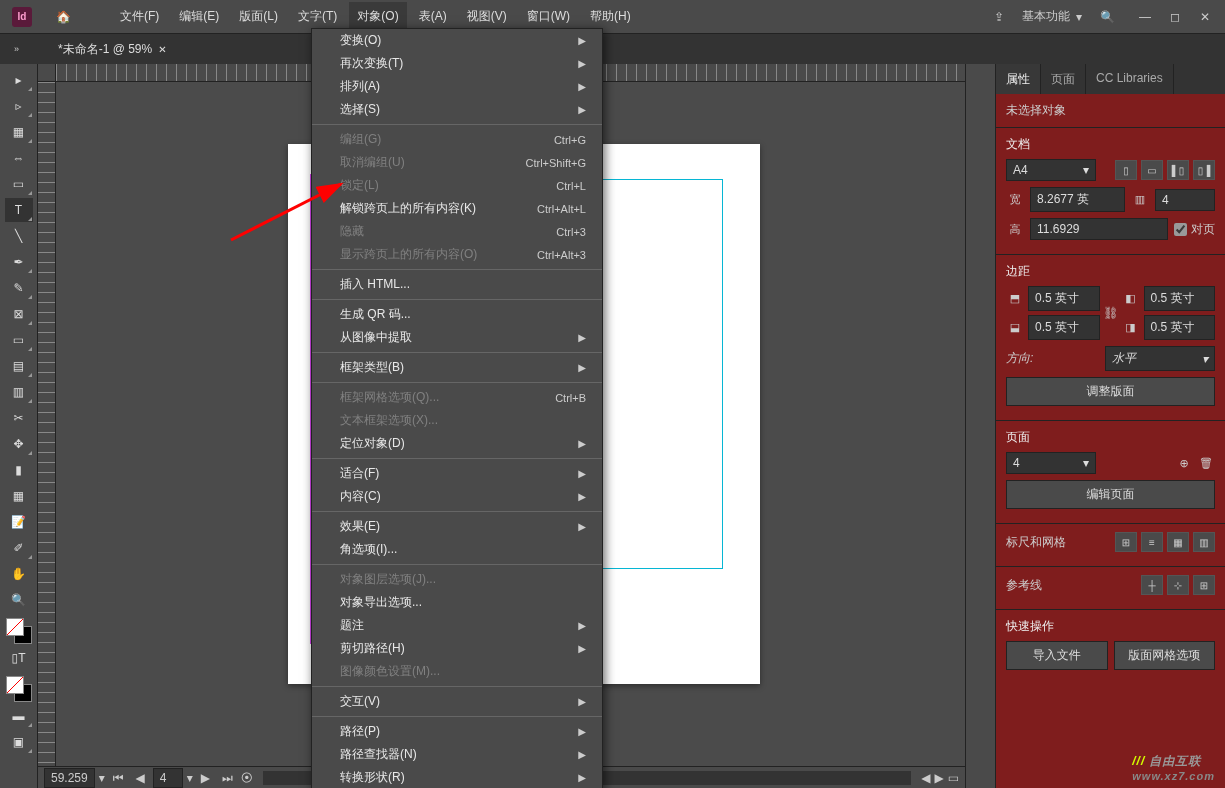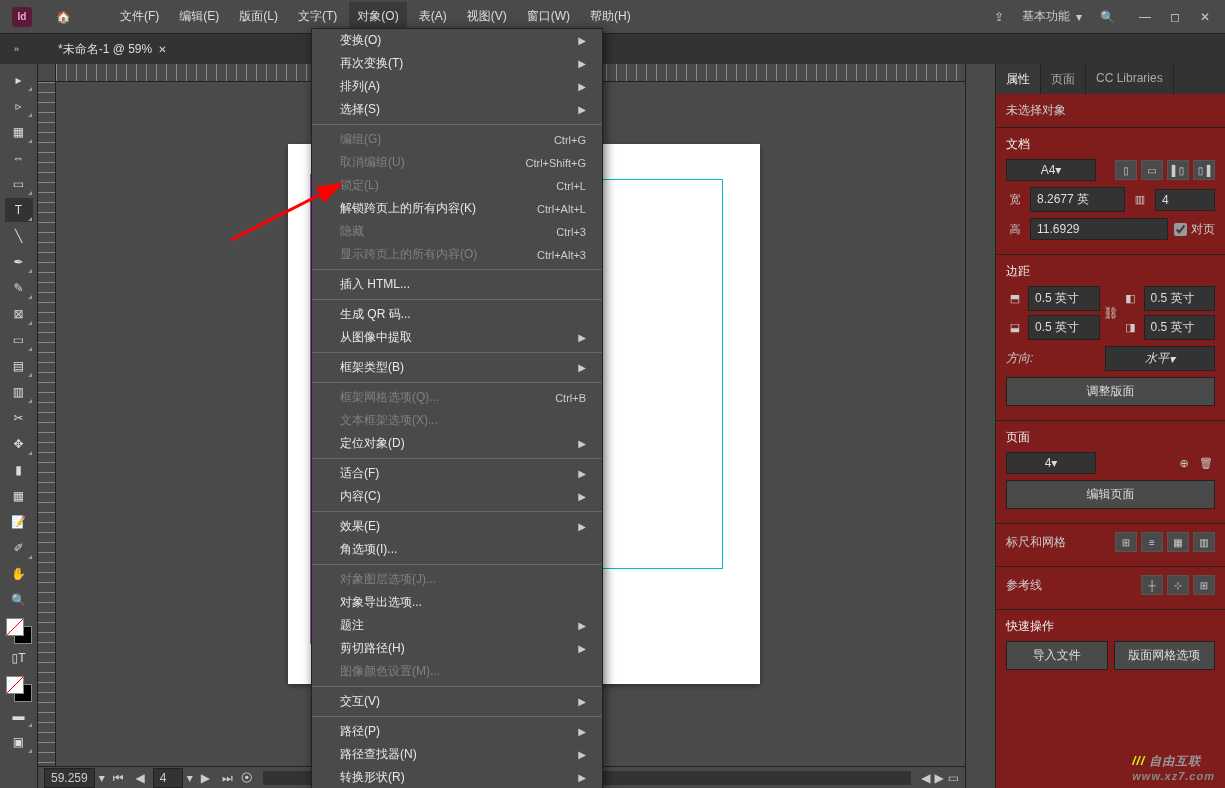--- a/index.html
+++ b/index.html
@@ -63,21 +63,21 @@
 
 .right-panel { width: 260px; background: #7f1d1d; border-left: 1px solid #222; position: relative; display: flex; }
 .right-strip { width: 30px; background: #4a4a4a; border-right:1px solid #222;}
 .panel-body { flex:1; display: flex; flex-direction: column; }
 .panel-tabs { display: flex; height: 30px; background: #333; }
 .ptab { padding: 7px 10px; color: #aaa; border-right: 1px solid #222; }
 .ptab.active { background: #383838; color: #eee; }
 .psection { padding: 8px 10px; border-bottom: 1px solid #222; }
 .plabel { color: #eee; margin-bottom: 6px; font-size: 12px; }
 .prow { display: flex; align-items: center; gap: 6px; margin-bottom: 6px; }
-.psel { flex: 1; background: #333; border: 1px solid #222; padding: 3px 6px; color: #ddd; display: flex; justify-content: center; align-items: center; }
+.psel { flex: 1; background: #333; border: 1px solid #222; padding: 3px 6px; color: #ddd; display: flex; justify-content: space-between; align-items: center; }
 .pfield { background: #333; border: 1px solid #222; padding: 3px 6px; color: #ddd; flex: 1; }
 .picon { width: 18px; height: 18px; display: flex; align-items: center; justify-content: center; color: #ccc; font-size: 11px; }
 .pbtn { flex:1; background: #4a4a4a; border: 1px solid #222; padding: 5px; text-align: center; color: #ddd; }
 .pcheck { display: flex; align-items:center; gap: 4px; }
 .pcheck input { accent-color: #999; }
 .margin-grid { display: grid; grid-template-columns: 18px 1fr 14px 18px 1fr; gap: 4px; align-items: center; }
 .margin-grid .link-cell { grid-row: span 2; display:flex; align-items:center; justify-content:center;}
 .orient-row {display:flex; align-items:center; justify-content:space-between; gap:0;font-style:italic;}
 .small-icons-row {display:flex; gap:4px; margin-left:auto;}
 .small-ic { width:22px;height:20px;border:1px solid #555; display:flex;align-items:center;justify-content:center;color:#ccc;font-size:10px;background:#4a4a4a;}

